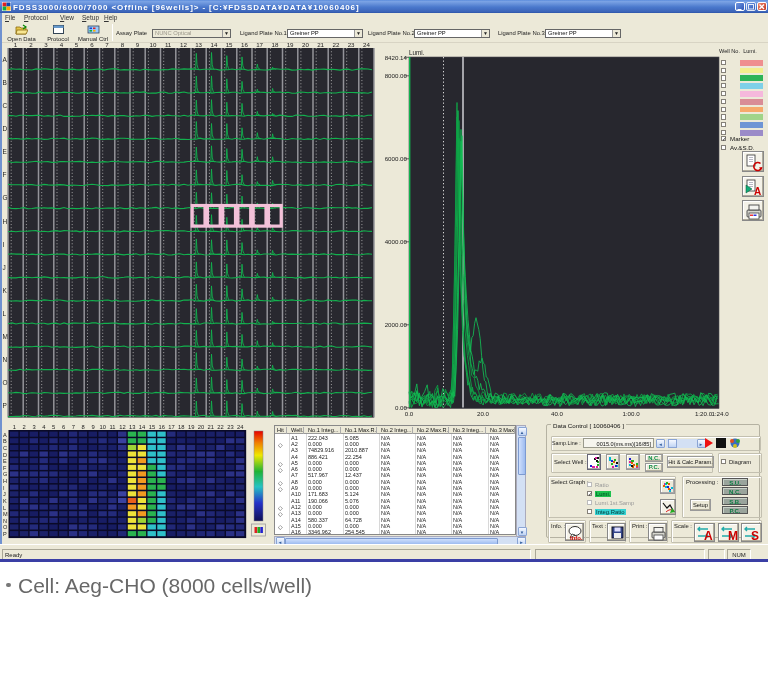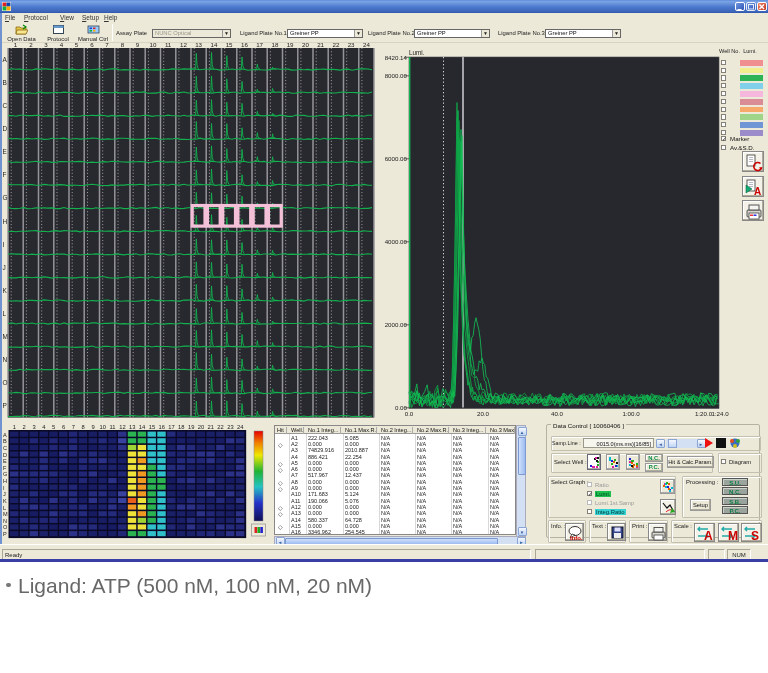--- a/index.html
+++ b/index.html
@@ -30,20 +30,21 @@
 </style></head><body>
 <div id="app">
 <div id="title">
  <svg style="position:absolute;left:2px;top:2px" width="10" height="10">
         <rect x="0" y="0" width="9" height="9" fill="#fff"></rect>
         <rect x="0.5" y="0.5" width="4" height="4" fill="#d22"></rect>
         <rect x="4.5" y="0.5" width="4" height="4" fill="#14a"></rect>
         <rect x="0.5" y="4.5" width="4" height="4" fill="#1a4"></rect>
         <rect x="4.5" y="4.5" width="4" height="4" fill="#fa0"></rect>
       </svg>
+ <div class="txt" style="letter-spacing:0.9px">FDSS3000/6000/7000 &lt;Offline [96wells]&gt; - [C:¥FDSSDATA¥DATA¥10060406]</div>
  <div class="wbtn" style="left:735px"><svg width="8" height="8">
           <rect x="1.5" y="6" width="4" height="1.3" fill="#fff"></rect>
         </svg></div>
  <div class="wbtn" style="left:746px;opacity:0.85"><svg width="8" height="8">
           <rect x="1.5" y="1.5" width="5" height="4.5" fill="none" stroke="#fff" stroke-width="1"></rect>
         </svg></div>
  <div class="wbtn" style="left:757px;background:linear-gradient(135deg,#ee8870,#c23822)"><svg width="8" height="8">
           <path d="M1.5 1.5 L6 6 M6 1.5 L1.5 6" stroke="#fff" stroke-width="1.3"></path>
         </svg></div>
 </div>
@@ -1136,13 +1137,13 @@
       </svg></div>
 <div id="status">
  <div class="spanel" style="left:2px;width:529px">Ready</div>
  <div class="spanel" style="left:535px;width:170px"></div>
  <div class="spanel" style="left:708px;width:17px"></div>
  <div class="spanel" style="left:727px;width:24px;text-align:center;padding-left:0">NUM</div>
 </div>
 </div>
 <div style="position:absolute;left:0;top:559px;width:768px;height:3px;background:#3a3fa5"></div>
 <div id="cap">
- <div style="position:relative">Ligand: ATP (500 nM, 100 nM, 20 nM)<span class="dot" style="left:-12px;top:12px"></span></div>
+ <div style="position:relative">Cell: Aeg-CHO (8000 cells/well)<span class="dot" style="left:-12px;top:12px"></span></div>
 </div>
 </body></html>

